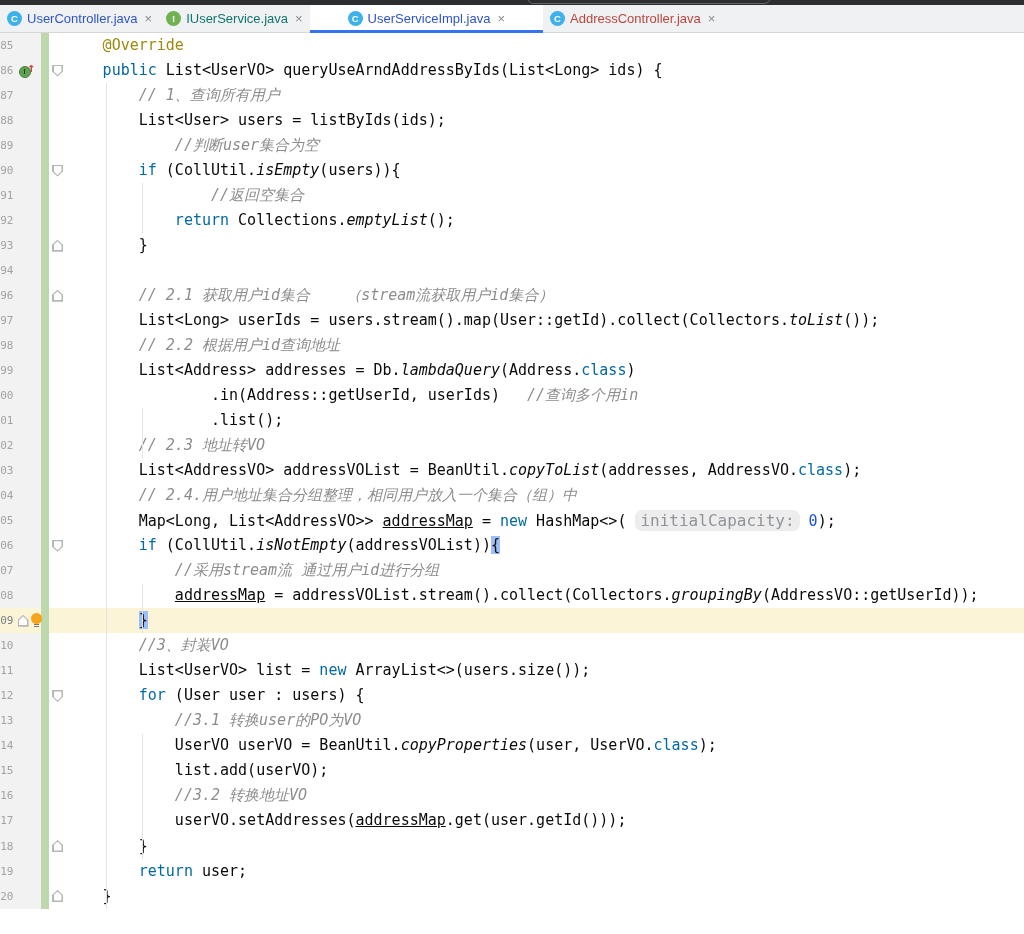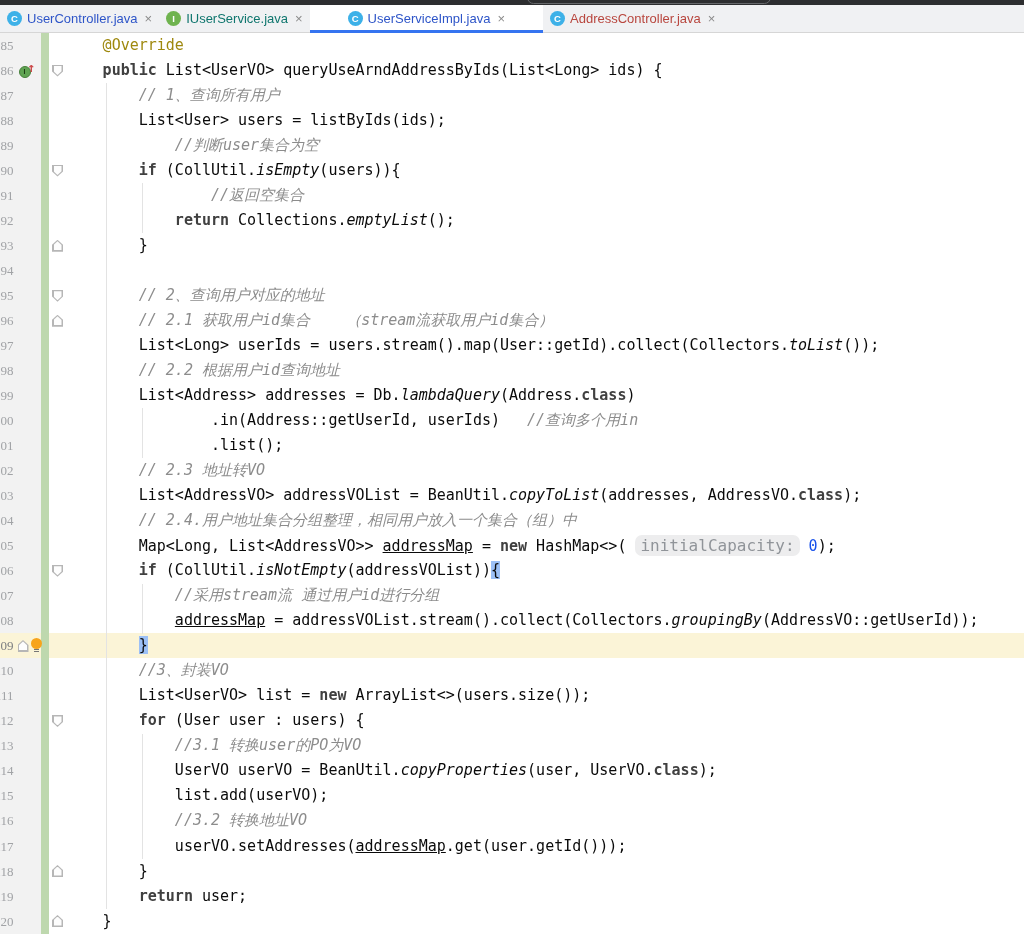--- a/index.html
+++ b/index.html
@@ -23,32 +23,32 @@
               font-size:9.5px; font-weight:bold; display:flex; align-items:center;
               justify-content:center; flex:none; }
   .tab-close { color:#8a8a8a; font-size:13px; margin-left:2px; line-height:1; }
 
   
   .editor { position:relative; height:901px; background:#fff;
             font-family:"DejaVu Sans Mono", monospace; font-size:15px; overflow:hidden; }
   .row { display:flex; height:25.03px; line-height:25.03px; }
   .ln   { width:16.5px; padding-right:3px; overflow:hidden; display:flex;
           justify-content:flex-end; align-items:center; background:#f2f2f2;
-          color:#a1a3a6; font-size:13px; white-space:nowrap; flex:none;font-family:Liberation Serif, serif; }
+          color:#a1a3a6; font-size:11px; white-space:nowrap; flex:none; }
   .ico  { width:24px; background:#f2f2f2; display:flex; align-items:center;
           gap:2px; padding-left:1px; flex:none; }
   .vcs  { width:8px; background:#bed8ae; flex:none; }
   .fold { width:18px; display:flex; align-items:center; justify-content:center; flex:none; }
   .code { flex:1; white-space:pre; color:#0a0a0a; }
   .row.cur { background:#fbf4d7; }
   .row.cur .ln, .row.cur .ico { background:#fbf4d7; }
   .row.cur .ln { color:#7b7d80; }
 
   
-  .tk-kw  { color:#404040; font-weight:bold; }
+  .tk-kw  { color:#0369a1; font-weight:normal; }
   .tk-ann { color:#9e880d; }
   .tk-cm  { color:#8c8c8c; font-style:italic; }
   .tk-it  { font-style:italic; }
   .tk-num { color:#1750eb; }
   .tk-ul  { text-decoration:underline; }
   .tk-bhl { background:#9cc0f6; }
   .tk-hint{ background:#ededee; color:#909499; border-radius:7px; padding:1px 5px;
             font-size:16px; }
 
   
@@ -176,29 +176,20 @@
         <div class="code" style="padding-left: 8ch;"><span class="tk-pl">}</span></div>
       </div>
       <div class="row">
         <div class="ln">94</div>
         <div class="ico"></div>
         <div class="vcs"></div>
         <div class="fold"></div>
         <div class="code" style="padding-left: 0ch;"></div>
       </div>
       <div class="row">
-        <div class="ln">95</div>
-        <div class="ico"></div>
-        <div class="vcs"></div>
-        <div class="fold">
-          <span class="fs fs-open"></span>
-        </div>
-        <div class="code" style="padding-left: 8ch;"><span class="tk-cm">// 2、查询用户对应的地址</span></div>
-      </div>
-      <div class="row">
         <div class="ln">96</div>
         <div class="ico"></div>
         <div class="vcs"></div>
         <div class="fold">
           <span class="fs fs-close"></span>
         </div>
         <div class="code" style="padding-left: 8ch;"><span class="tk-cm">// 2.1 获取用户id集合    （stream流获取用户id集合）</span></div>
       </div>
       <div class="row">
         <div class="ln">97</div>

